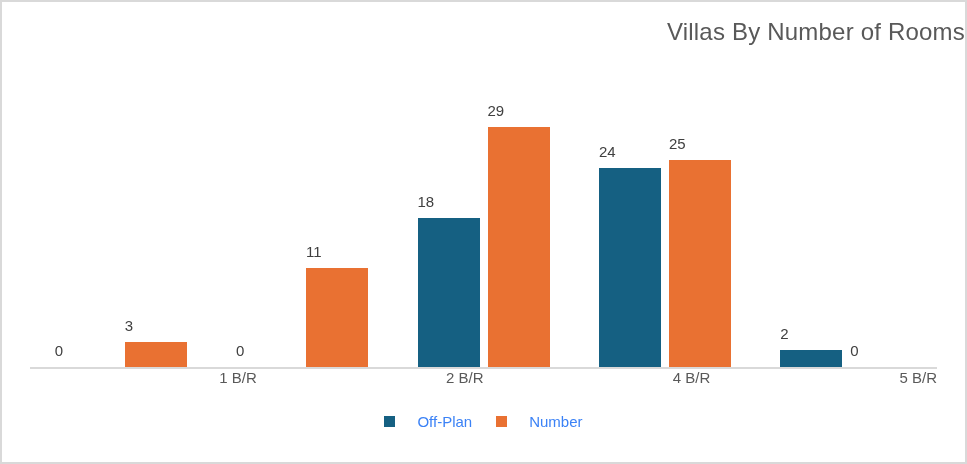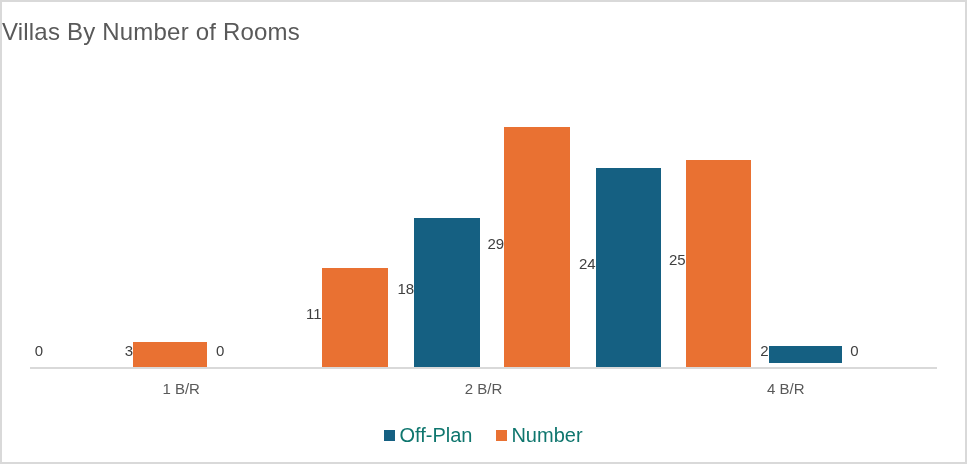--- a/index.html
+++ b/index.html
@@ -8,21 +8,21 @@
   .chart-frame {
     width: 967px;
     height: 464px;
     box-sizing: border-box;
     border: 2px solid #D9D9D9;
     background: #ffffff;
     overflow: hidden;
   }
 
   .chart-title {
-    text-align: left;
+    text-align: right;
     margin-top: 15px;
     font-size: 24px;
     line-height: 29px;
     color: #595959;
     letter-spacing: 0.2px;
   }
 
   .plot {
     margin: 21px 28px 0 28px;
     height: 300px;
@@ -34,62 +34,60 @@
   .group {
     flex: 1 1 0;
     display: flex;
     justify-content: center;
     align-items: flex-end;
     gap: 8px;
     height: 100%;
   }
 
   .bar-col {
-    width: 82px;
+    width: 62px;
     display: flex;
-    flex-direction: row;
-    align-items: center;
+    flex-direction: column;
     justify-content: flex-end;
   }
 
   .value-label {
     font-size: 15px;
     color: #404040;
     margin-bottom: 8px;
   }
 
   .bar { width: 100%; }
 
   .cats {
     margin: 0 28px;
     display: flex;
   }
 
   .cat {
     flex: 1 1 0;
-    text-align: center;
+    text-align: right;
     font-size: 15px;
     color: #595959;
-    padding-top: 11px;
   }
 
   .legend {
     display: flex;
     justify-content: center;
     align-items: center;
     gap: 24px;
     margin-top: 27px;
   }
 
   .legend-item {
     display: flex;
     align-items: center;
-    gap: 4px;
-    font-size: 20px;
-    color: #0f766e;
+    gap: 22px;
+    font-size: 15px;
+    color: #3b82f6;
   }
 
   .swatch {
     width: 11px;
     height: 11px;
     display: inline-block;
   }
 </style>
 </head>
 <body>
@@ -147,20 +145,21 @@
           <span class="value-label">0</span>
           <div class="bar" style="height: 0px; background: rgb(233, 113, 50);"></div>
         </div>
       </div>
     </div>
 
   <div class="cats" id="cats">
       <div class="cat">1 B/R</div>
       <div class="cat">2 B/R</div>
       <div class="cat">4 B/R</div>
+      <div class="cat">5 B/R</div>
     </div>
 
   <div class="legend" id="legend">
       <div class="legend-item">
         <span class="swatch" style="background: rgb(21, 96, 130);"></span>
         <span>Off-Plan</span>
       </div>
       <div class="legend-item">
         <span class="swatch" style="background: rgb(233, 113, 50);"></span>
         <span>Number</span>

